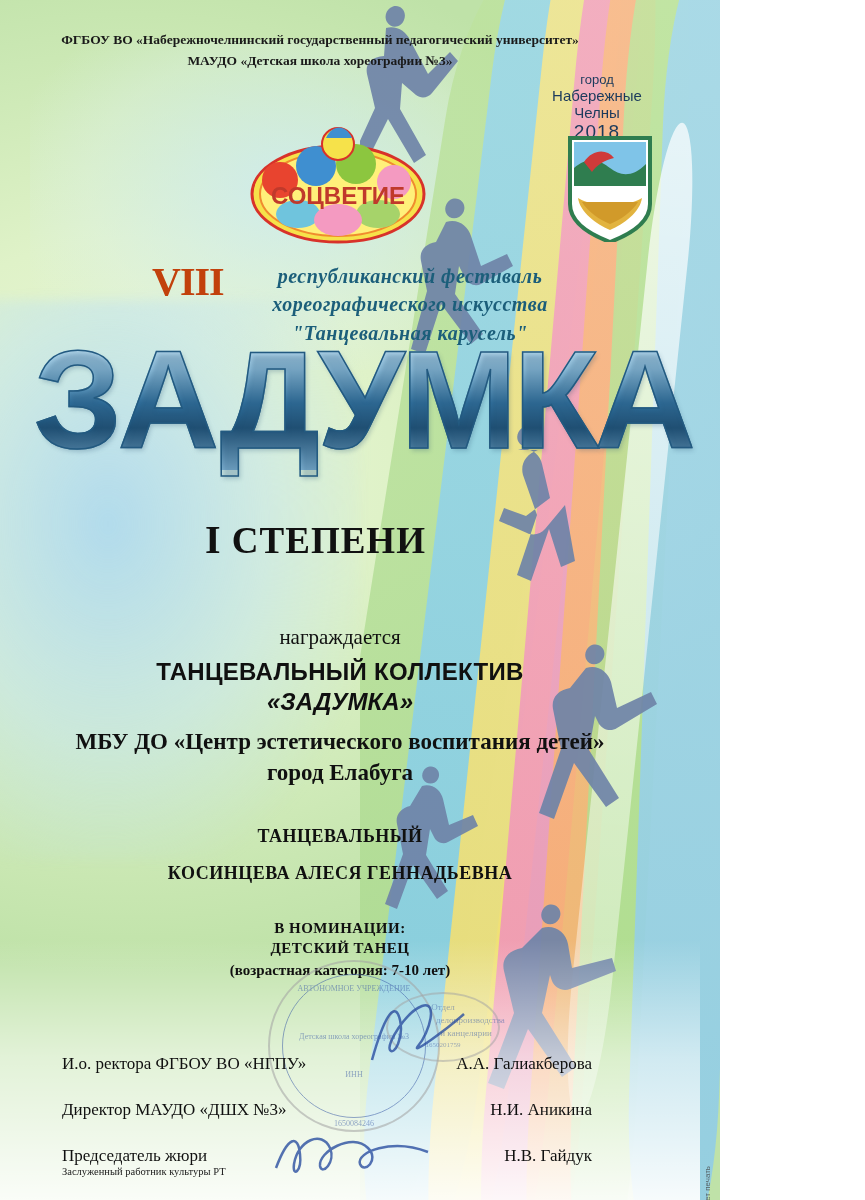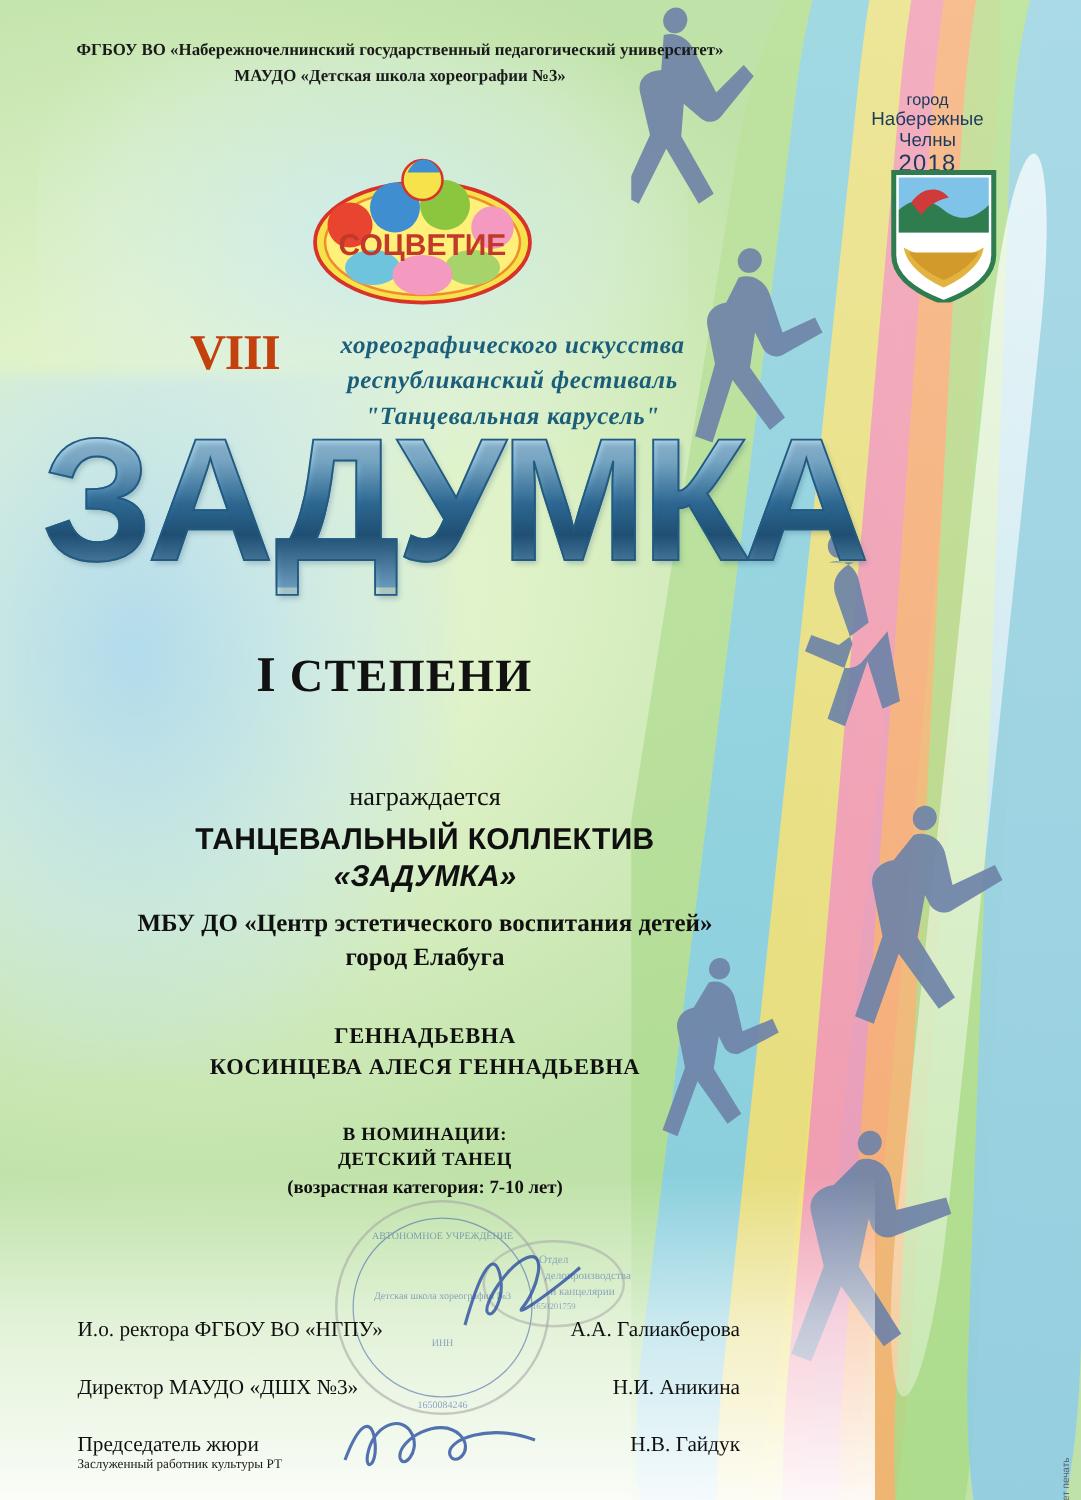--- a/index.html
+++ b/index.html
@@ -2,21 +2,21 @@
 <html><head>
 <meta charset="utf-8">
 <style>
   html, body {
     margin: 0;
     padding: 0;
     background: #ffffff;
   }
   #page {
     position: relative;
-    width: 865px;
+    width: 720px;
     height: 1200px;
     overflow: hidden;
     font-family: "Liberation Serif", serif;
     background: #ffffff;
   }
 
   
   .bg-base {
     position: absolute;
     inset: 0;
@@ -185,38 +185,38 @@
     letter-spacing: 0.3px;
   }
   .l-team2 {
     font-size: 24px;
     font-weight: bold;
     font-family: "Liberation Sans", sans-serif;
     font-style: italic;
     margin-top: 2px;
   }
   .l-org {
-    font-size: 20px;
+    font-size: 23px;
     font-weight: bold;
     font-family: "Liberation Serif", serif;
     margin-top: 10px;
     line-height: 1.35;
   }
   .l-head-title {
     font-size: 18px;
     font-weight: bold;
     font-family: "Liberation Serif", serif;
     margin-top: 38px;
     letter-spacing: 0.5px;
   }
   .l-head-name {
     font-size: 18px;
     font-weight: bold;
     font-family: "Liberation Serif", serif;
-    margin-top: 4px;
+    margin-top: 16px;
     letter-spacing: 0.5px;
   }
   .l-nom-title {
     font-size: 15px;
     font-weight: bold;
     font-family: "Liberation Serif", serif;
     margin-top: 36px;
     letter-spacing: 0.5px;
   }
   .l-nom-value {
@@ -381,39 +381,39 @@
     <circle cx="100" cy="36" r="16" fill="#f6e24a" stroke="#d8322a" stroke-width="2"></circle>
     <path d="M88 30 c6 -14 20 -14 26 0 z" fill="#3f8fd0"></path>
     <ellipse cx="60" cy="106" rx="22" ry="14" fill="#6fc4dd"></ellipse>
     <ellipse cx="140" cy="106" rx="22" ry="14" fill="#a6d36a"></ellipse>
     <ellipse cx="100" cy="112" rx="24" ry="16" fill="#f49ac1"></ellipse>
     <text x="100" y="96" text-anchor="middle" font-family="Liberation Sans, sans-serif" font-size="24" font-weight="bold" fill="#c0392b">СОЦВЕТИЕ</text>
   </svg>
 
   <div class="roman">VIII</div>
   <div class="fest-lines">
+    <div>республиканский фестиваль</div>
     <div>хореографического искусства</div>
-    <div>республиканский фестиваль</div>
     <div>"Танцевальная карусель"</div>
   </div>
 
   <div class="diplom">ЗАДУМКА</div>
 
   <div class="stepeni">
     <span class="num">I</span>
     <span>СТЕПЕНИ</span>
   </div>
 
   <div class="body-block">
     <div class="l-awarded">награждается</div>
     <div class="l-team">ТАНЦЕВАЛЬНЫЙ КОЛЛЕКТИВ</div>
     <div class="l-team2">«ЗАДУМКА»</div>
     <div class="l-org">МБУ ДО «Центр эстетического воспитания детей»</div>
     <div class="l-org" style="margin-top:0">город Елабуга</div>
-    <div class="l-head-title">ГЕННАДЬЕВНА</div>
+    <div class="l-head-title">ТАНЦЕВАЛЬНЫЙ</div>
     <div class="l-head-name">КОСИНЦЕВА АЛЕСЯ ГЕННАДЬЕВНА</div>
     <div class="l-nom-title">В НОМИНАЦИИ:</div>
     <div class="l-nom-value">ДЕТСКИЙ ТАНЕЦ</div>
     <div class="l-age">(возрастная категория: 7-10 лет)</div>
   </div>
 
   <div class="stamp stamp-main">
     <div class="stamp-inner-text" style="top:22px;">АВТОНОМНОЕ УЧРЕЖДЕНИЕ</div>
     <div class="stamp-inner-text" style="top:70px;">Детская школа хореографии №3</div>
     <div class="stamp-inner-text" style="top:108px;">ИНН</div>

